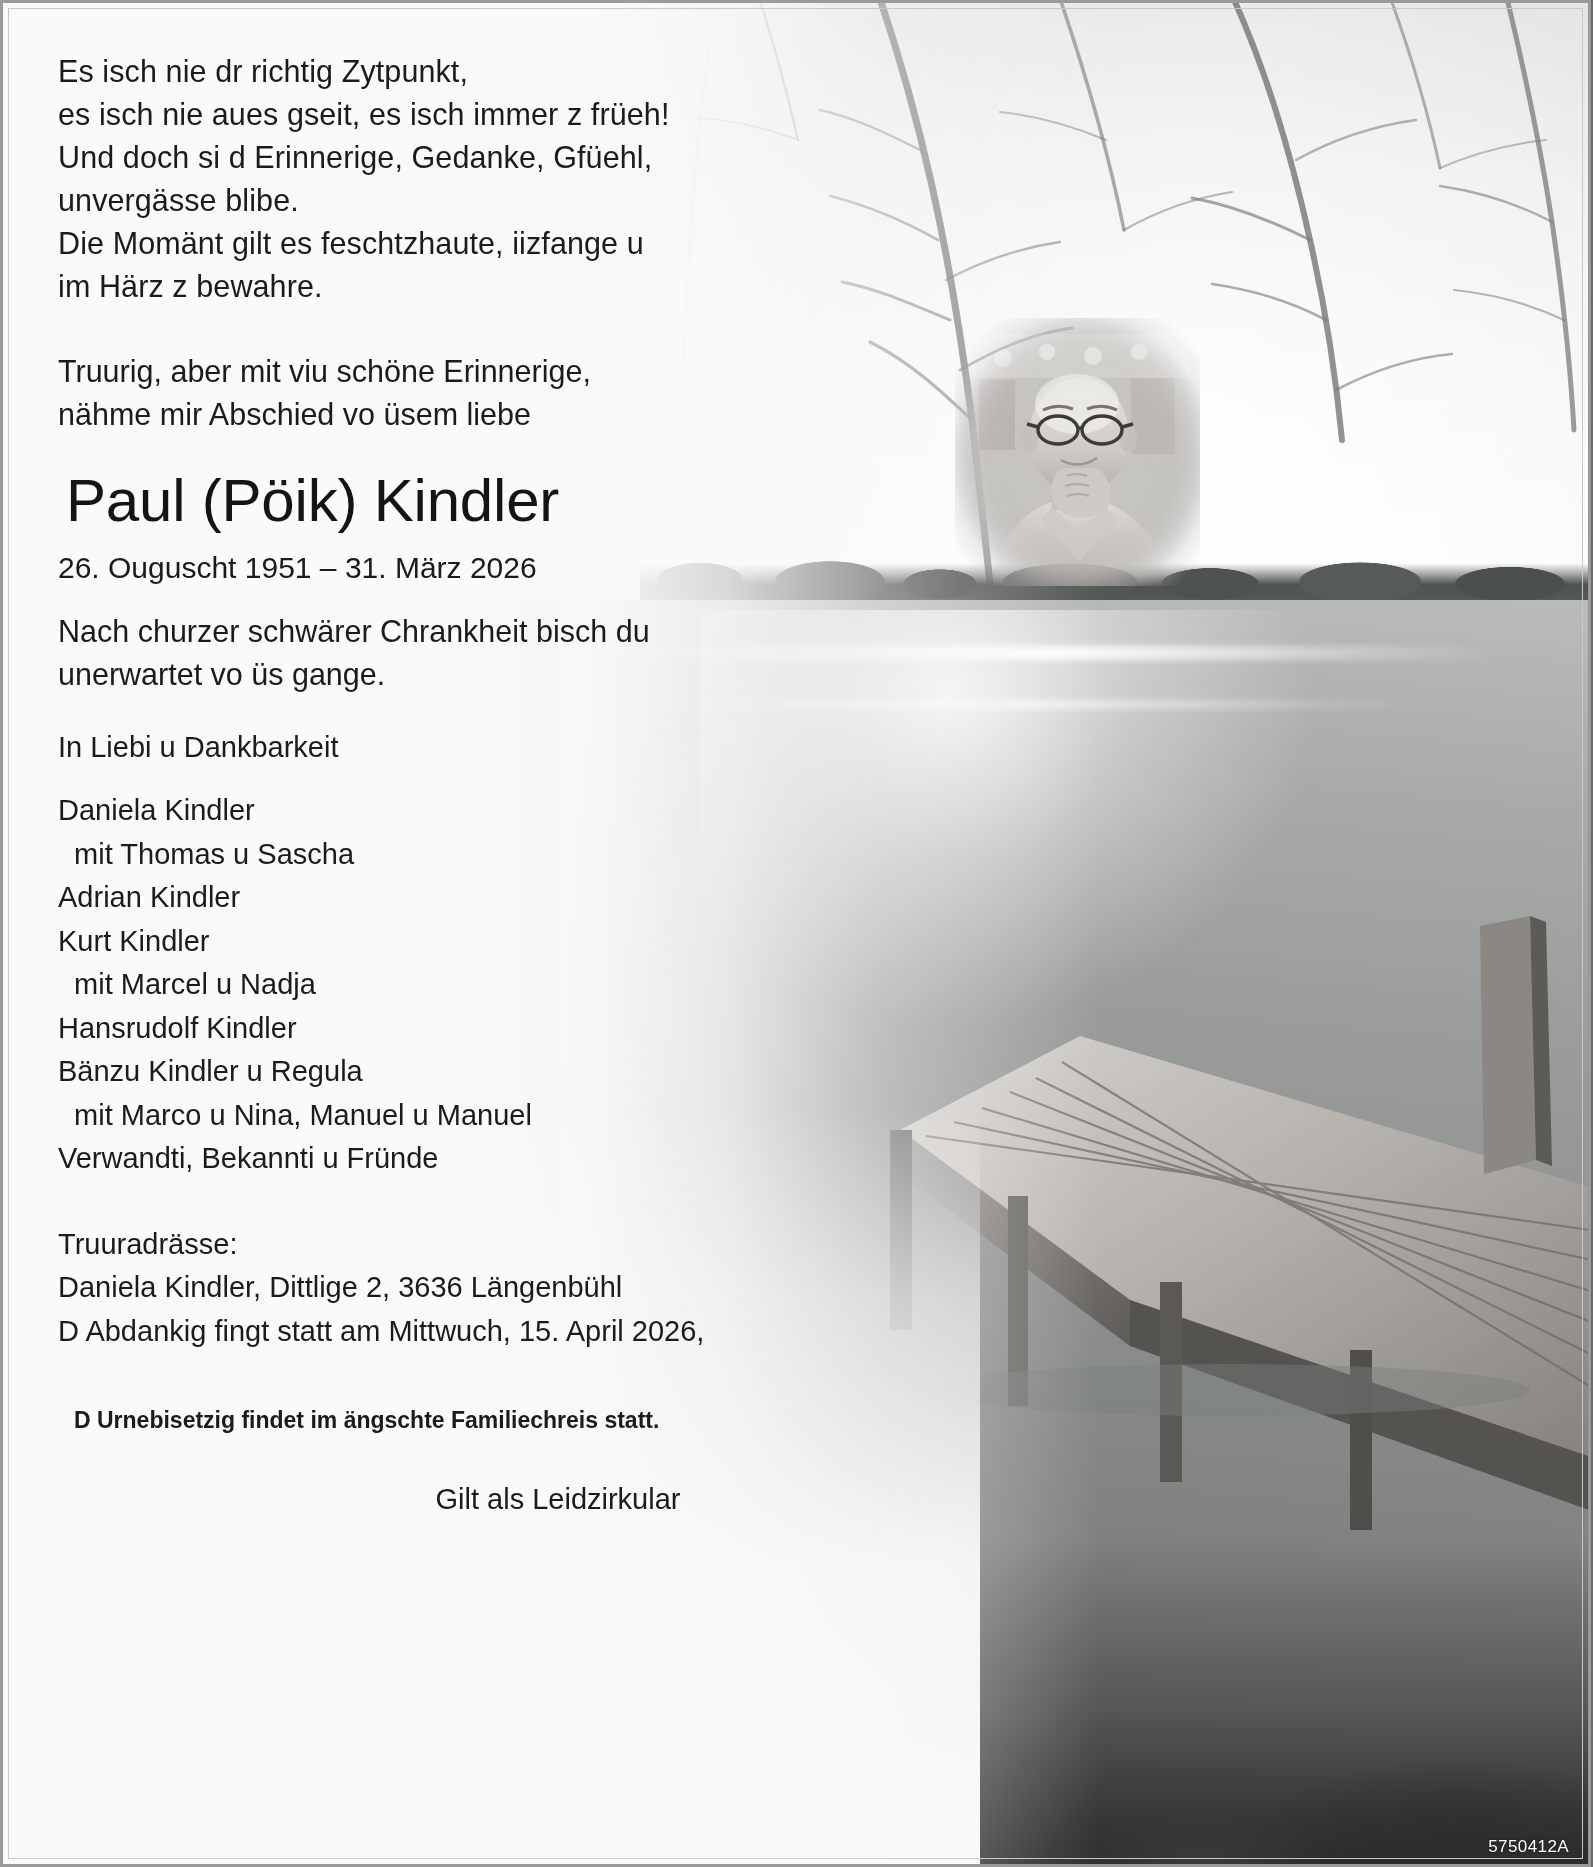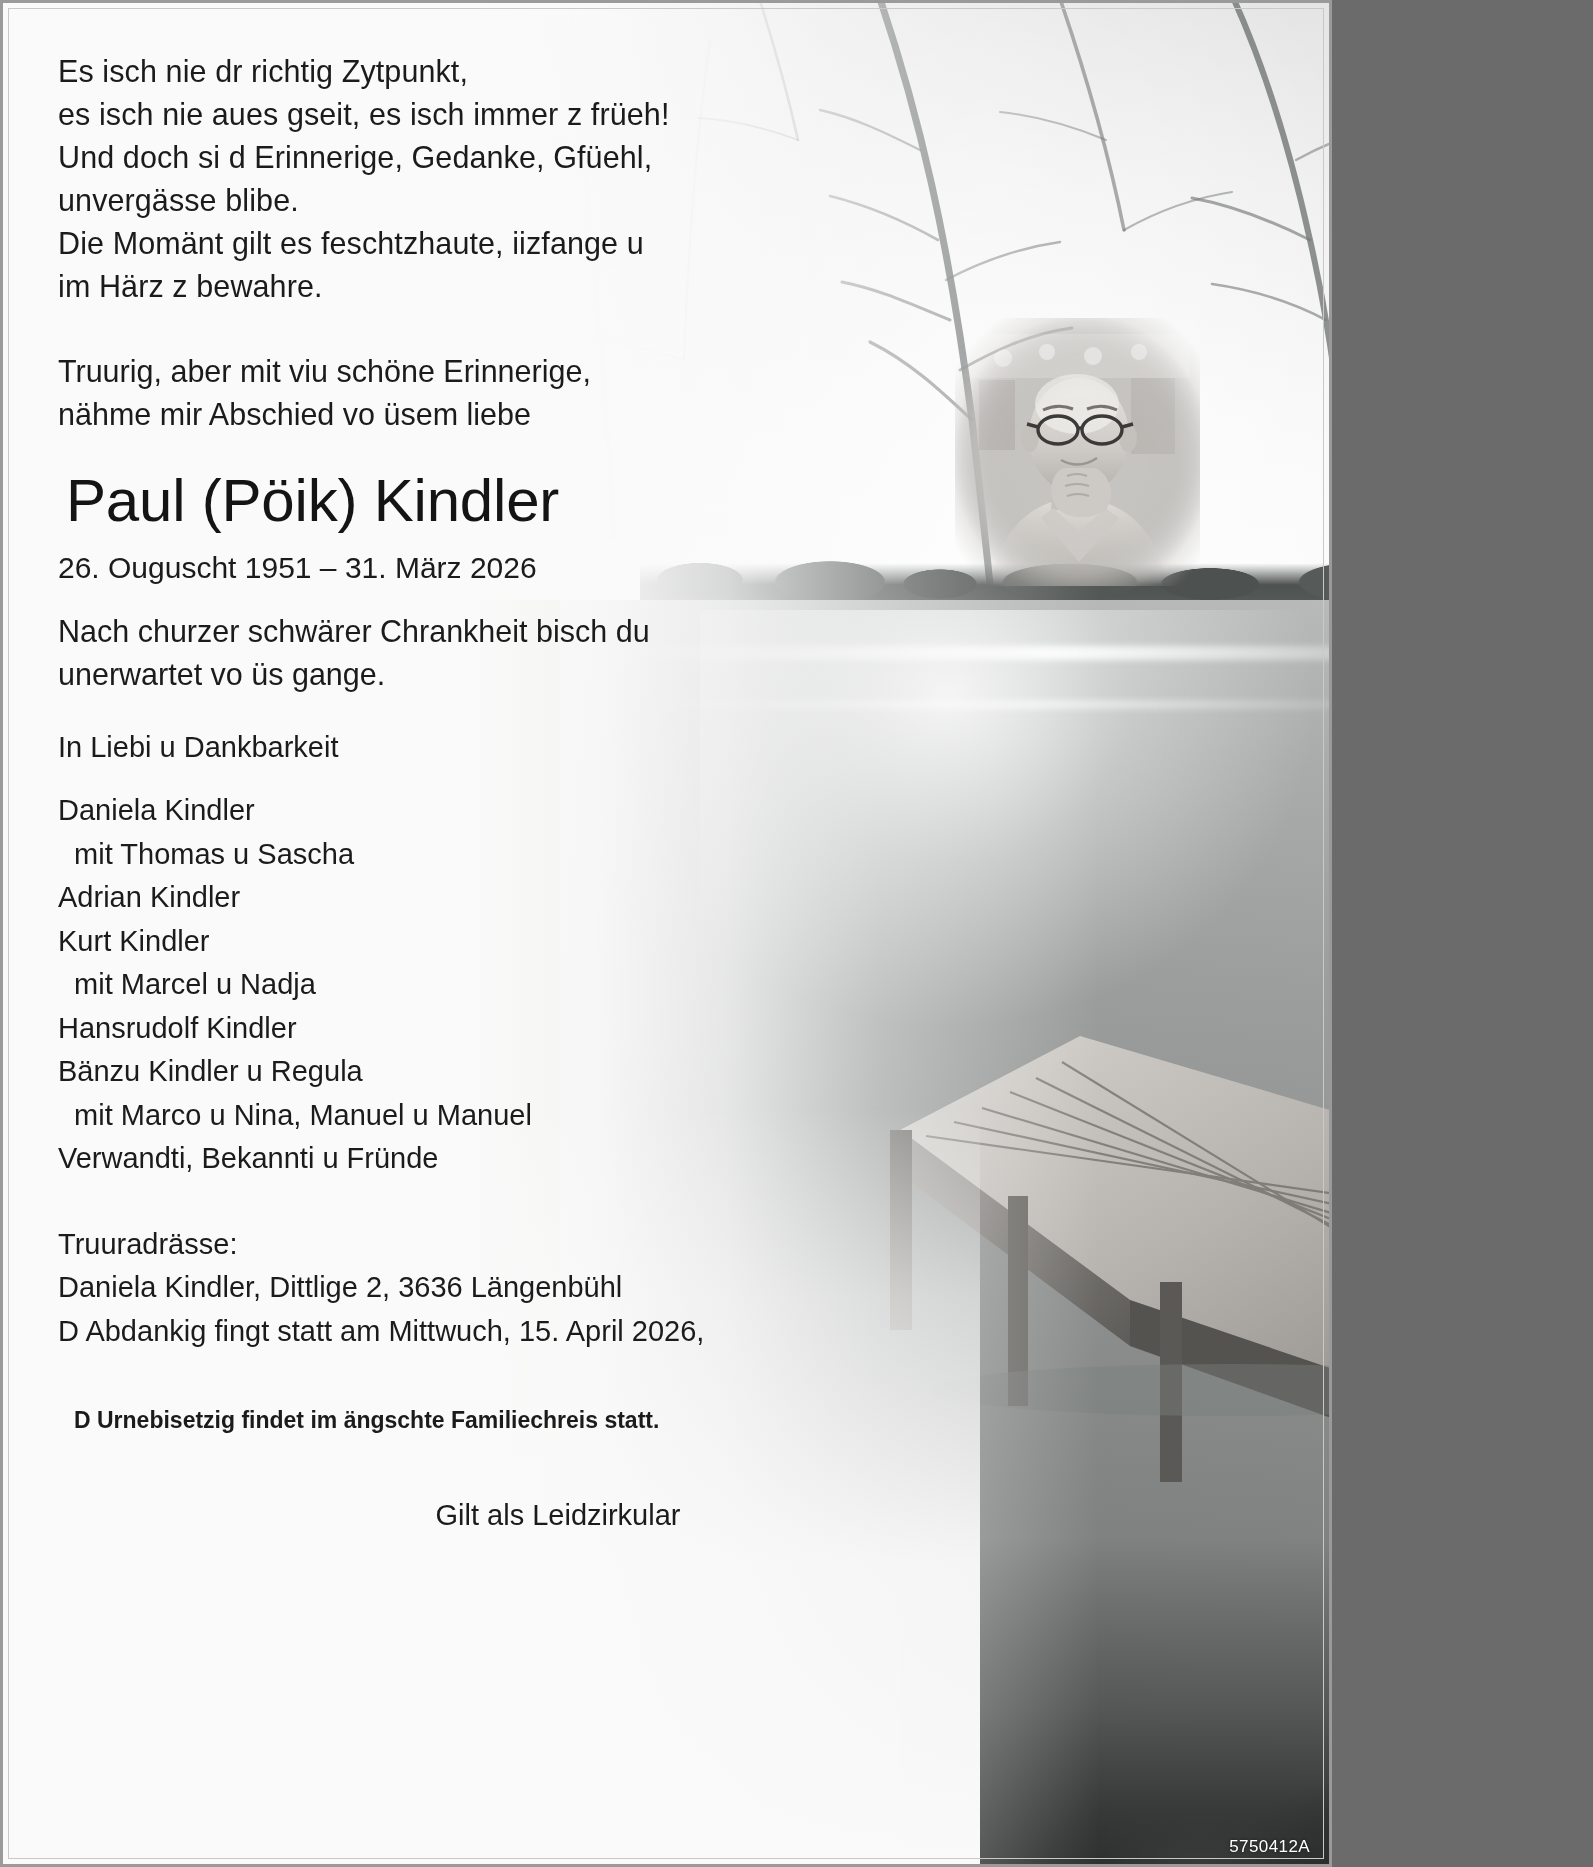--- a/index.html
+++ b/index.html
@@ -3,21 +3,21 @@
 <meta charset="utf-8">
 <title>Todesanzeige</title>
 <style>
   html, body {
     margin: 0;
     padding: 0;
     background: #6b6b6b;
   }
   .page {
     position: relative;
-    width: 1332px;
+    width: 1591px;
     height: 1867px;
     overflow: hidden;
     background: #4d7c0f;
     font-family: "Liberation Sans", "DejaVu Sans", sans-serif;
     color: #1a1a1a;
   }
 
   
   .frame-outer {
     position: absolute;
@@ -238,21 +238,21 @@
     font-size: 23px;
     line-height: 43px;
     margin: 16px;
     color: #1b1b1b;
     white-space: pre;
     font-weight: bold;
   }
   .circular {
     font-size: 29px;
     line-height: 43px;
-    margin: 16px;
+    margin: 0;
     color: #1b1b1b;
     text-align: center;
     padding-left: 60px;
     white-space: pre;
   }
 
   
   .refcode {
     position: absolute;
     right: 22px;

